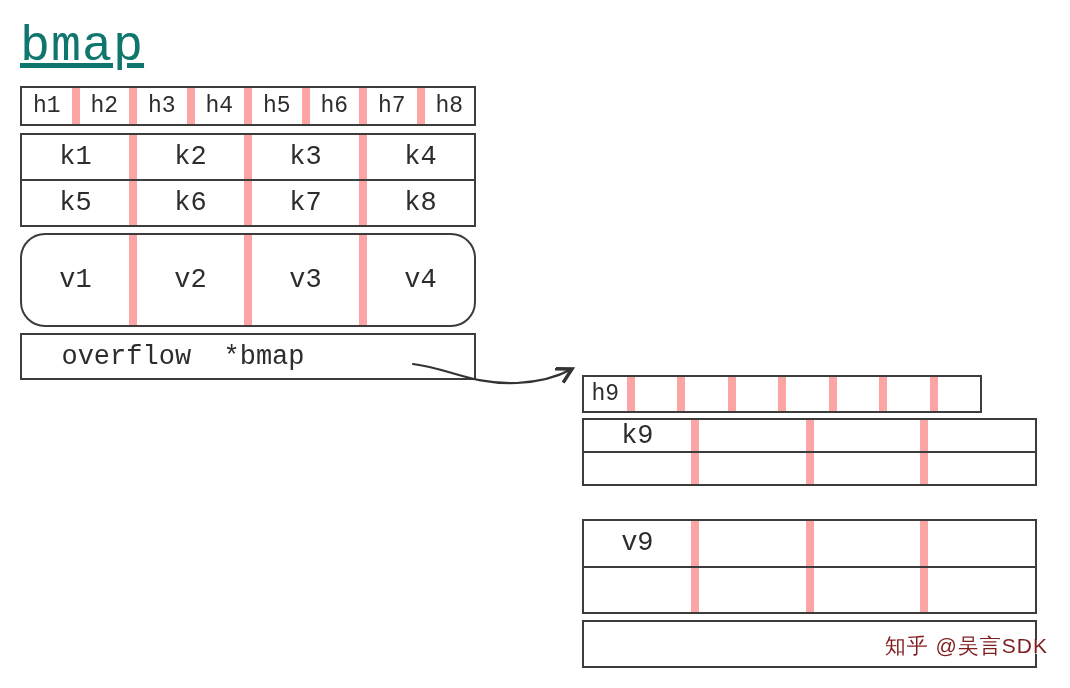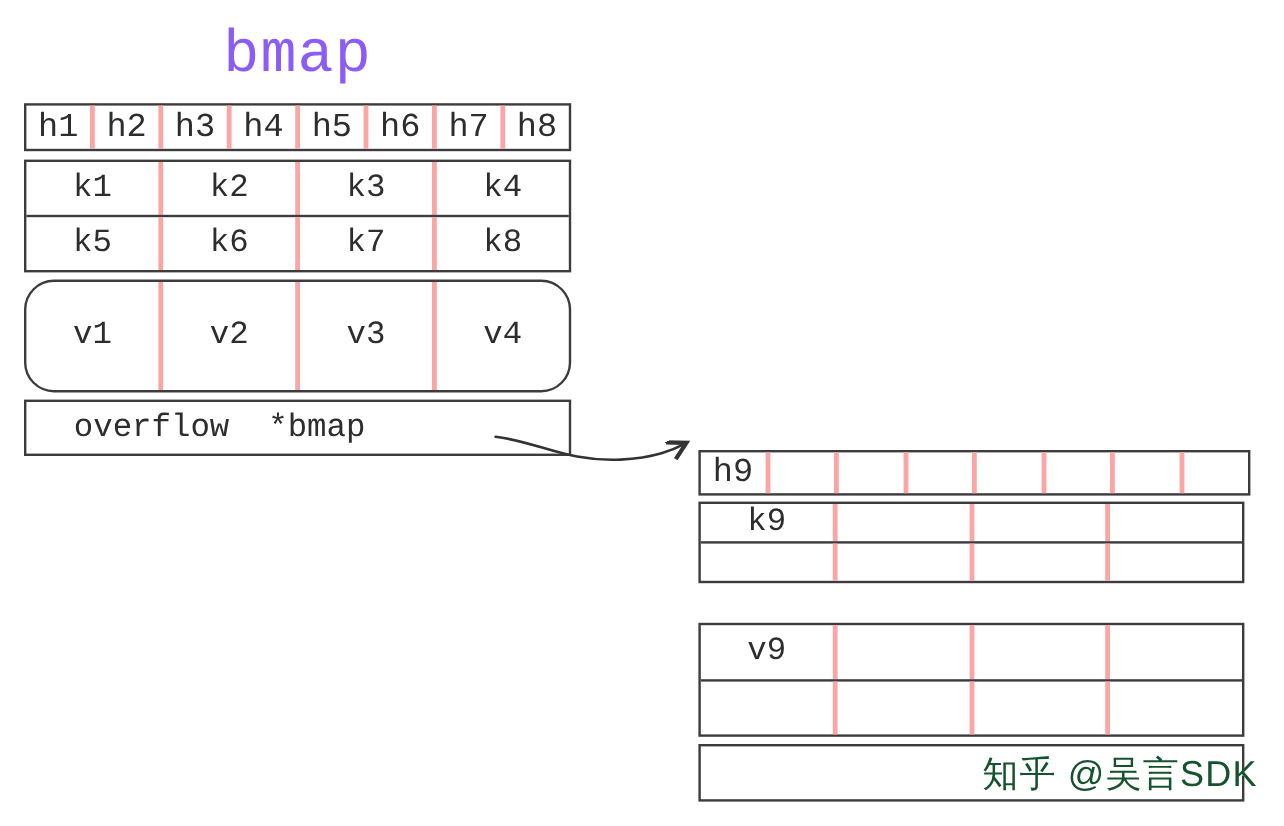--- a/index.html
+++ b/index.html
@@ -6,47 +6,47 @@
   body {
     width: 1070px; height: 688px;
     background: #ffffff;
     font-family: "Liberation Mono", "DejaVu Sans Mono", monospace;
     overflow: hidden;
   }
   .stage { position: relative; width: 1070px; height: 688px; background: #ffffff; }
 
   .title {
     position: absolute; left: 20px; top: 18px; width: 456px; height: 58px;
-    text-align: center; font-size: 50px; line-height: 58px;
-    color: #8b5cf6; letter-spacing: 1px;
+    text-align: left; font-size: 50px; line-height: 58px;
+    color: #0f766e; letter-spacing: 1px; text-decoration: underline;
   }
 
   .box {
     position: absolute; box-sizing: border-box;
     border: 2px solid #3c3c3c; background: #ffffff;
     display: flex; flex-direction: column;
   }
   .row { display: flex; flex: 1; min-height: 0; }
   .row + .row { border-top: 2px solid #3c3c3c; font-family: Liberation Mono, monospace; }
   .cell {
     flex: 1; display: flex; align-items: center; justify-content: center;
     font-size: 27px; color: #2d2d2d; overflow: hidden;
   }
-  .cell + .cell { border-left: 4px solid #fca5a5; }
-  .hash .cell { font-size: 28px; }
+  .cell + .cell { border-left: 8px solid #fca5a5; }
+  .hash .cell { font-size: 23px; }
 
   .ovf-cell { white-space: pre; }
   .b1-ovf .ovf-cell { justify-content: center; padding-right: 130px; border-radius: 17px; }
 
   .arrow-svg { position: absolute; left: 400px; top: 350px; }
 
   .watermark {
     position: absolute; left: 700px; top: 628px; width: 348px;
-    text-align: right; font-size: 30px; line-height: 36px;
-    color: #14532d; letter-spacing: 1px;
+    text-align: right; font-size: 21px; line-height: 36px;
+    color: #7f1d1d; letter-spacing: 1px;
     font-family: "Liberation Sans", "DejaVu Sans", sans-serif;
     text-shadow: 1px 1px 0 #ffffff;
   }
 </style>
 </head>
 <body>
 
 <div class="stage">
 
   <div class="title">bmap</div>
@@ -96,21 +96,21 @@
 
   <svg class="arrow-svg" width="190" height="52" viewBox="0 0 190 52">
     <defs>
       <marker id="ah" markerWidth="12" markerHeight="12" refX="7" refY="4" orient="auto">
         <path d="M0,0 L7,4 L0.5,7.5" fill="none" stroke="#333333" stroke-width="1.6"></path>
       </marker>
     </defs>
     <path d="M 13 14 C 48 18, 72 35, 117 33 C 146 31.5, 161 25, 172 19" fill="none" stroke="#333333" stroke-width="2.2" stroke-linecap="round" marker-end="url(#ah)"></path>
   </svg>
 
-  <div class="box hash" style="left:582px; top:375px; width:460px; height:38px;">
+  <div class="box hash" style="left:582px; top:375px; width:400px; height:38px;">
     <div class="row">
       <div class="cell">h9</div>
       <div class="cell"></div>
       <div class="cell"></div>
       <div class="cell"></div>
       <div class="cell"></div>
       <div class="cell"></div>
       <div class="cell"></div>
       <div class="cell"></div>
     </div>

